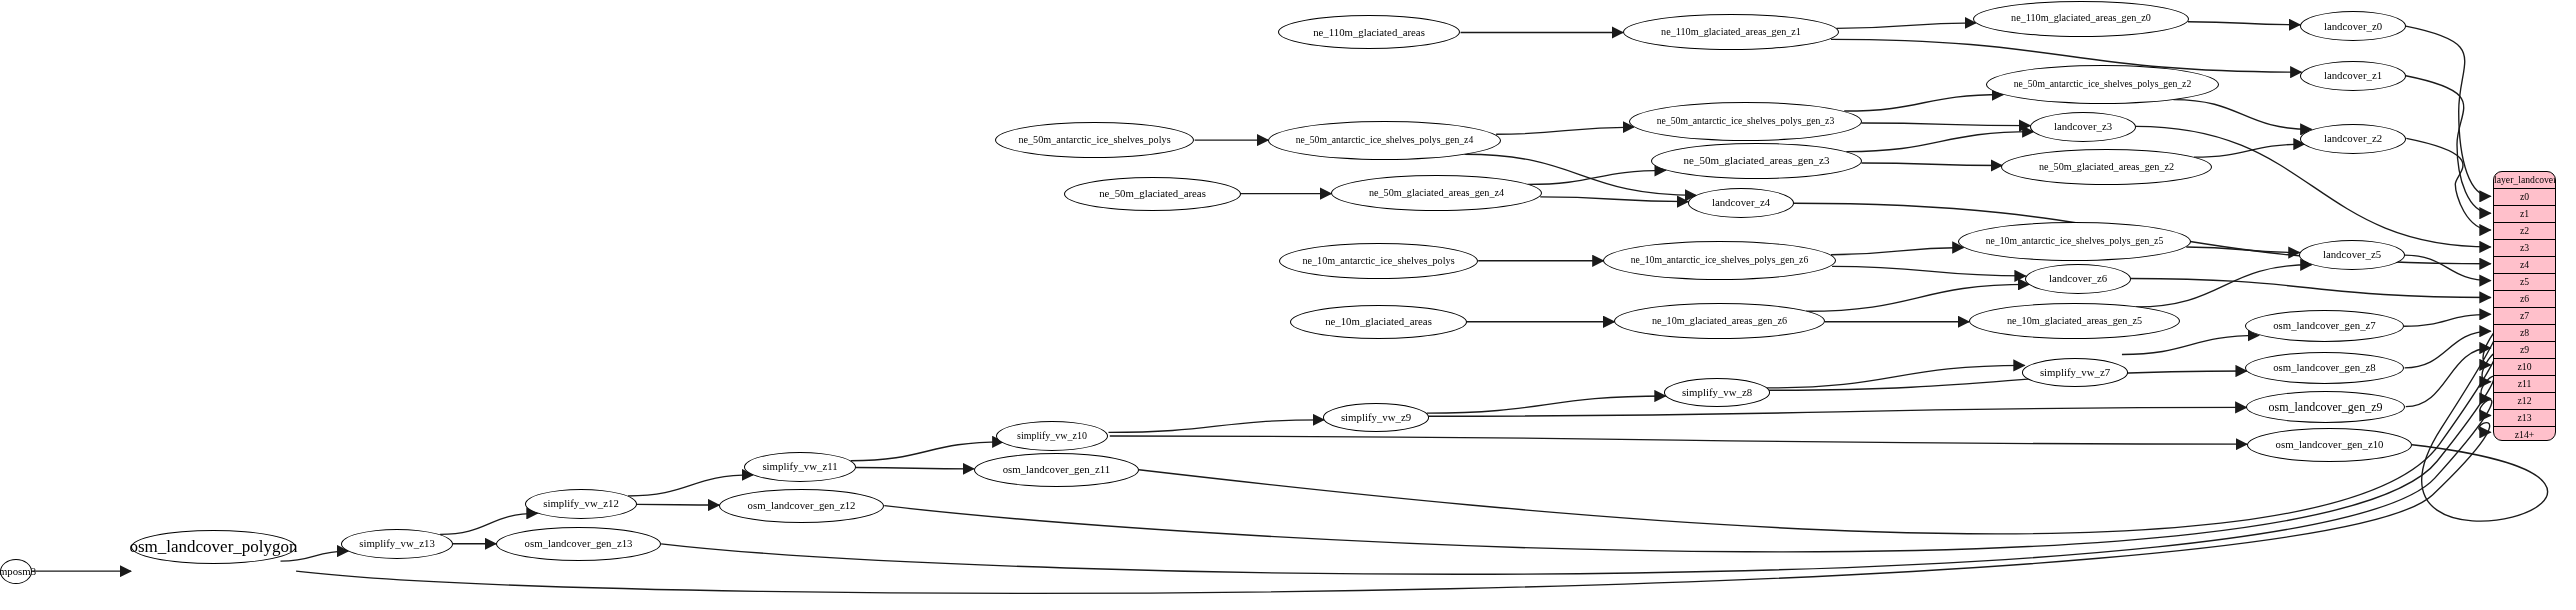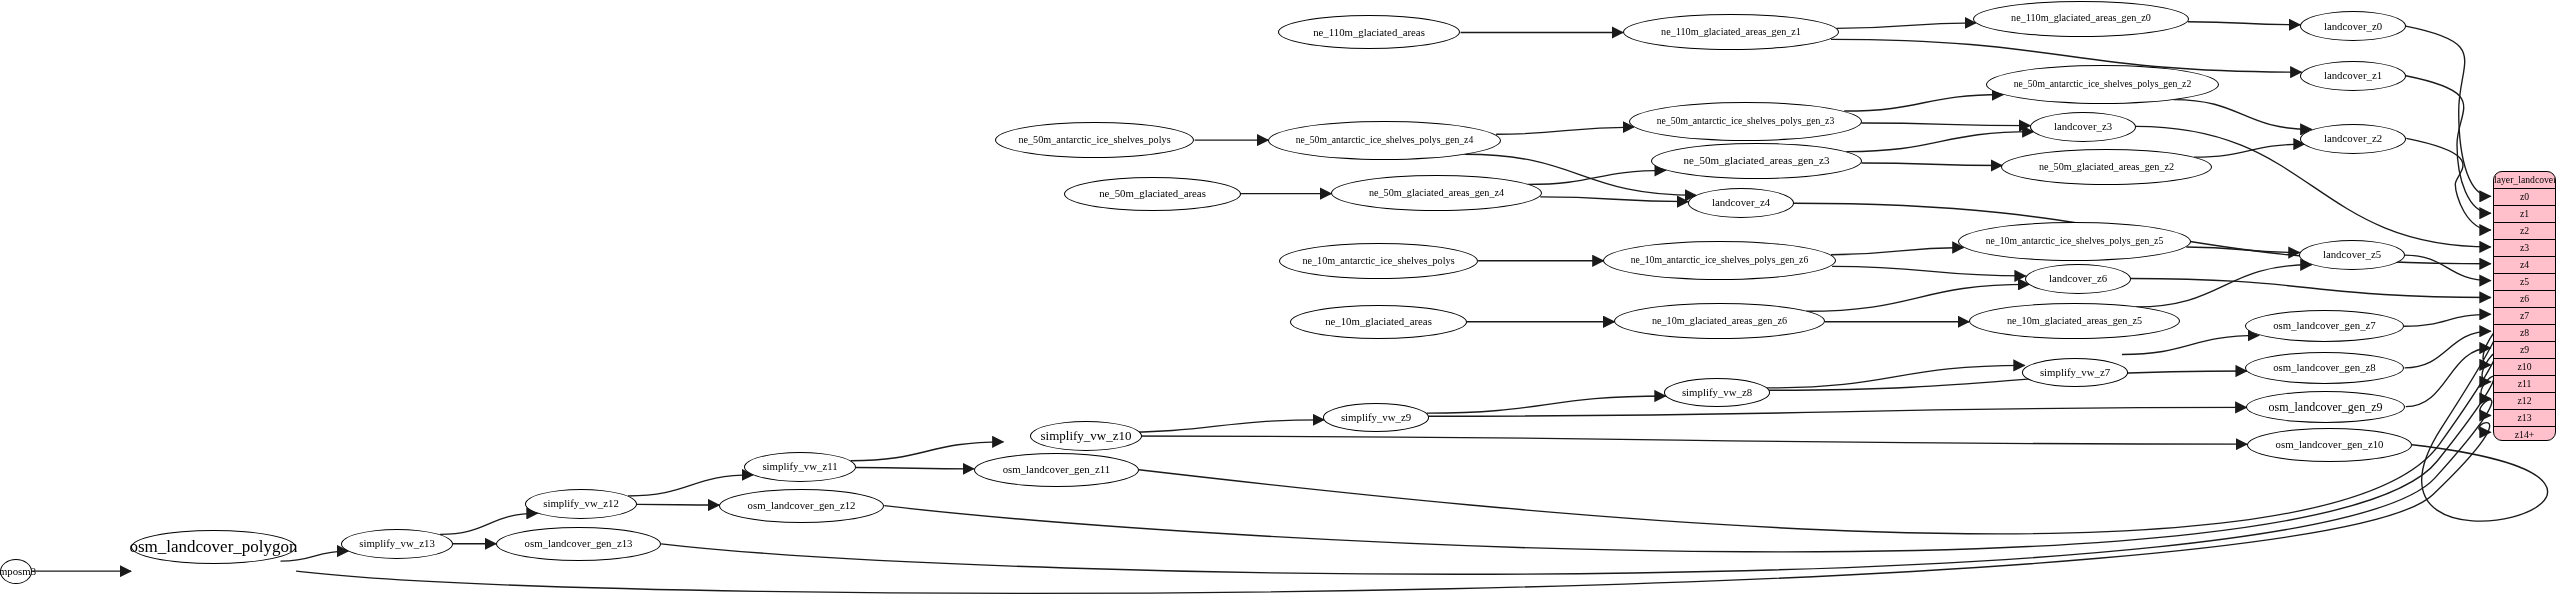--- a/index.html
+++ b/index.html
@@ -127,21 +127,21 @@
       </div>
       <div class="node" style="left: 719px; top: 489px; width: 165px; height: 34px; font-size: 10.8px;">
         <span>osm_landcover_gen_z12</span>
       </div>
       <div class="node" style="left: 744px; top: 452px; width: 112px; height: 30px; font-size: 10.8px;">
         <span>simplify_vw_z11</span>
       </div>
       <div class="node" style="left: 974px; top: 453px; width: 165px; height: 34px; font-size: 10.8px;">
         <span>osm_landcover_gen_z11</span>
       </div>
-      <div class="node" style="left: 1030px; top: 421px; width: 112px; height: 30px; font-size: 13px;">
+      <div class="node" style="left: 996px; top: 421px; width: 112px; height: 30px; font-size: 10px;">
         <span>simplify_vw_z10</span>
       </div>
       <div class="node" style="left: 1323px; top: 403px; width: 106px; height: 28.5px; font-size: 10.8px;">
         <span>simplify_vw_z9</span>
       </div>
       <div class="node" style="left: 1664px; top: 378px; width: 106px; height: 28.5px; font-size: 10.8px;">
         <span>simplify_vw_z8</span>
       </div>
       <div class="node" style="left: 2022px; top: 358px; width: 106px; height: 28.5px; font-size: 10.8px;">
         <span>simplify_vw_z7</span>

